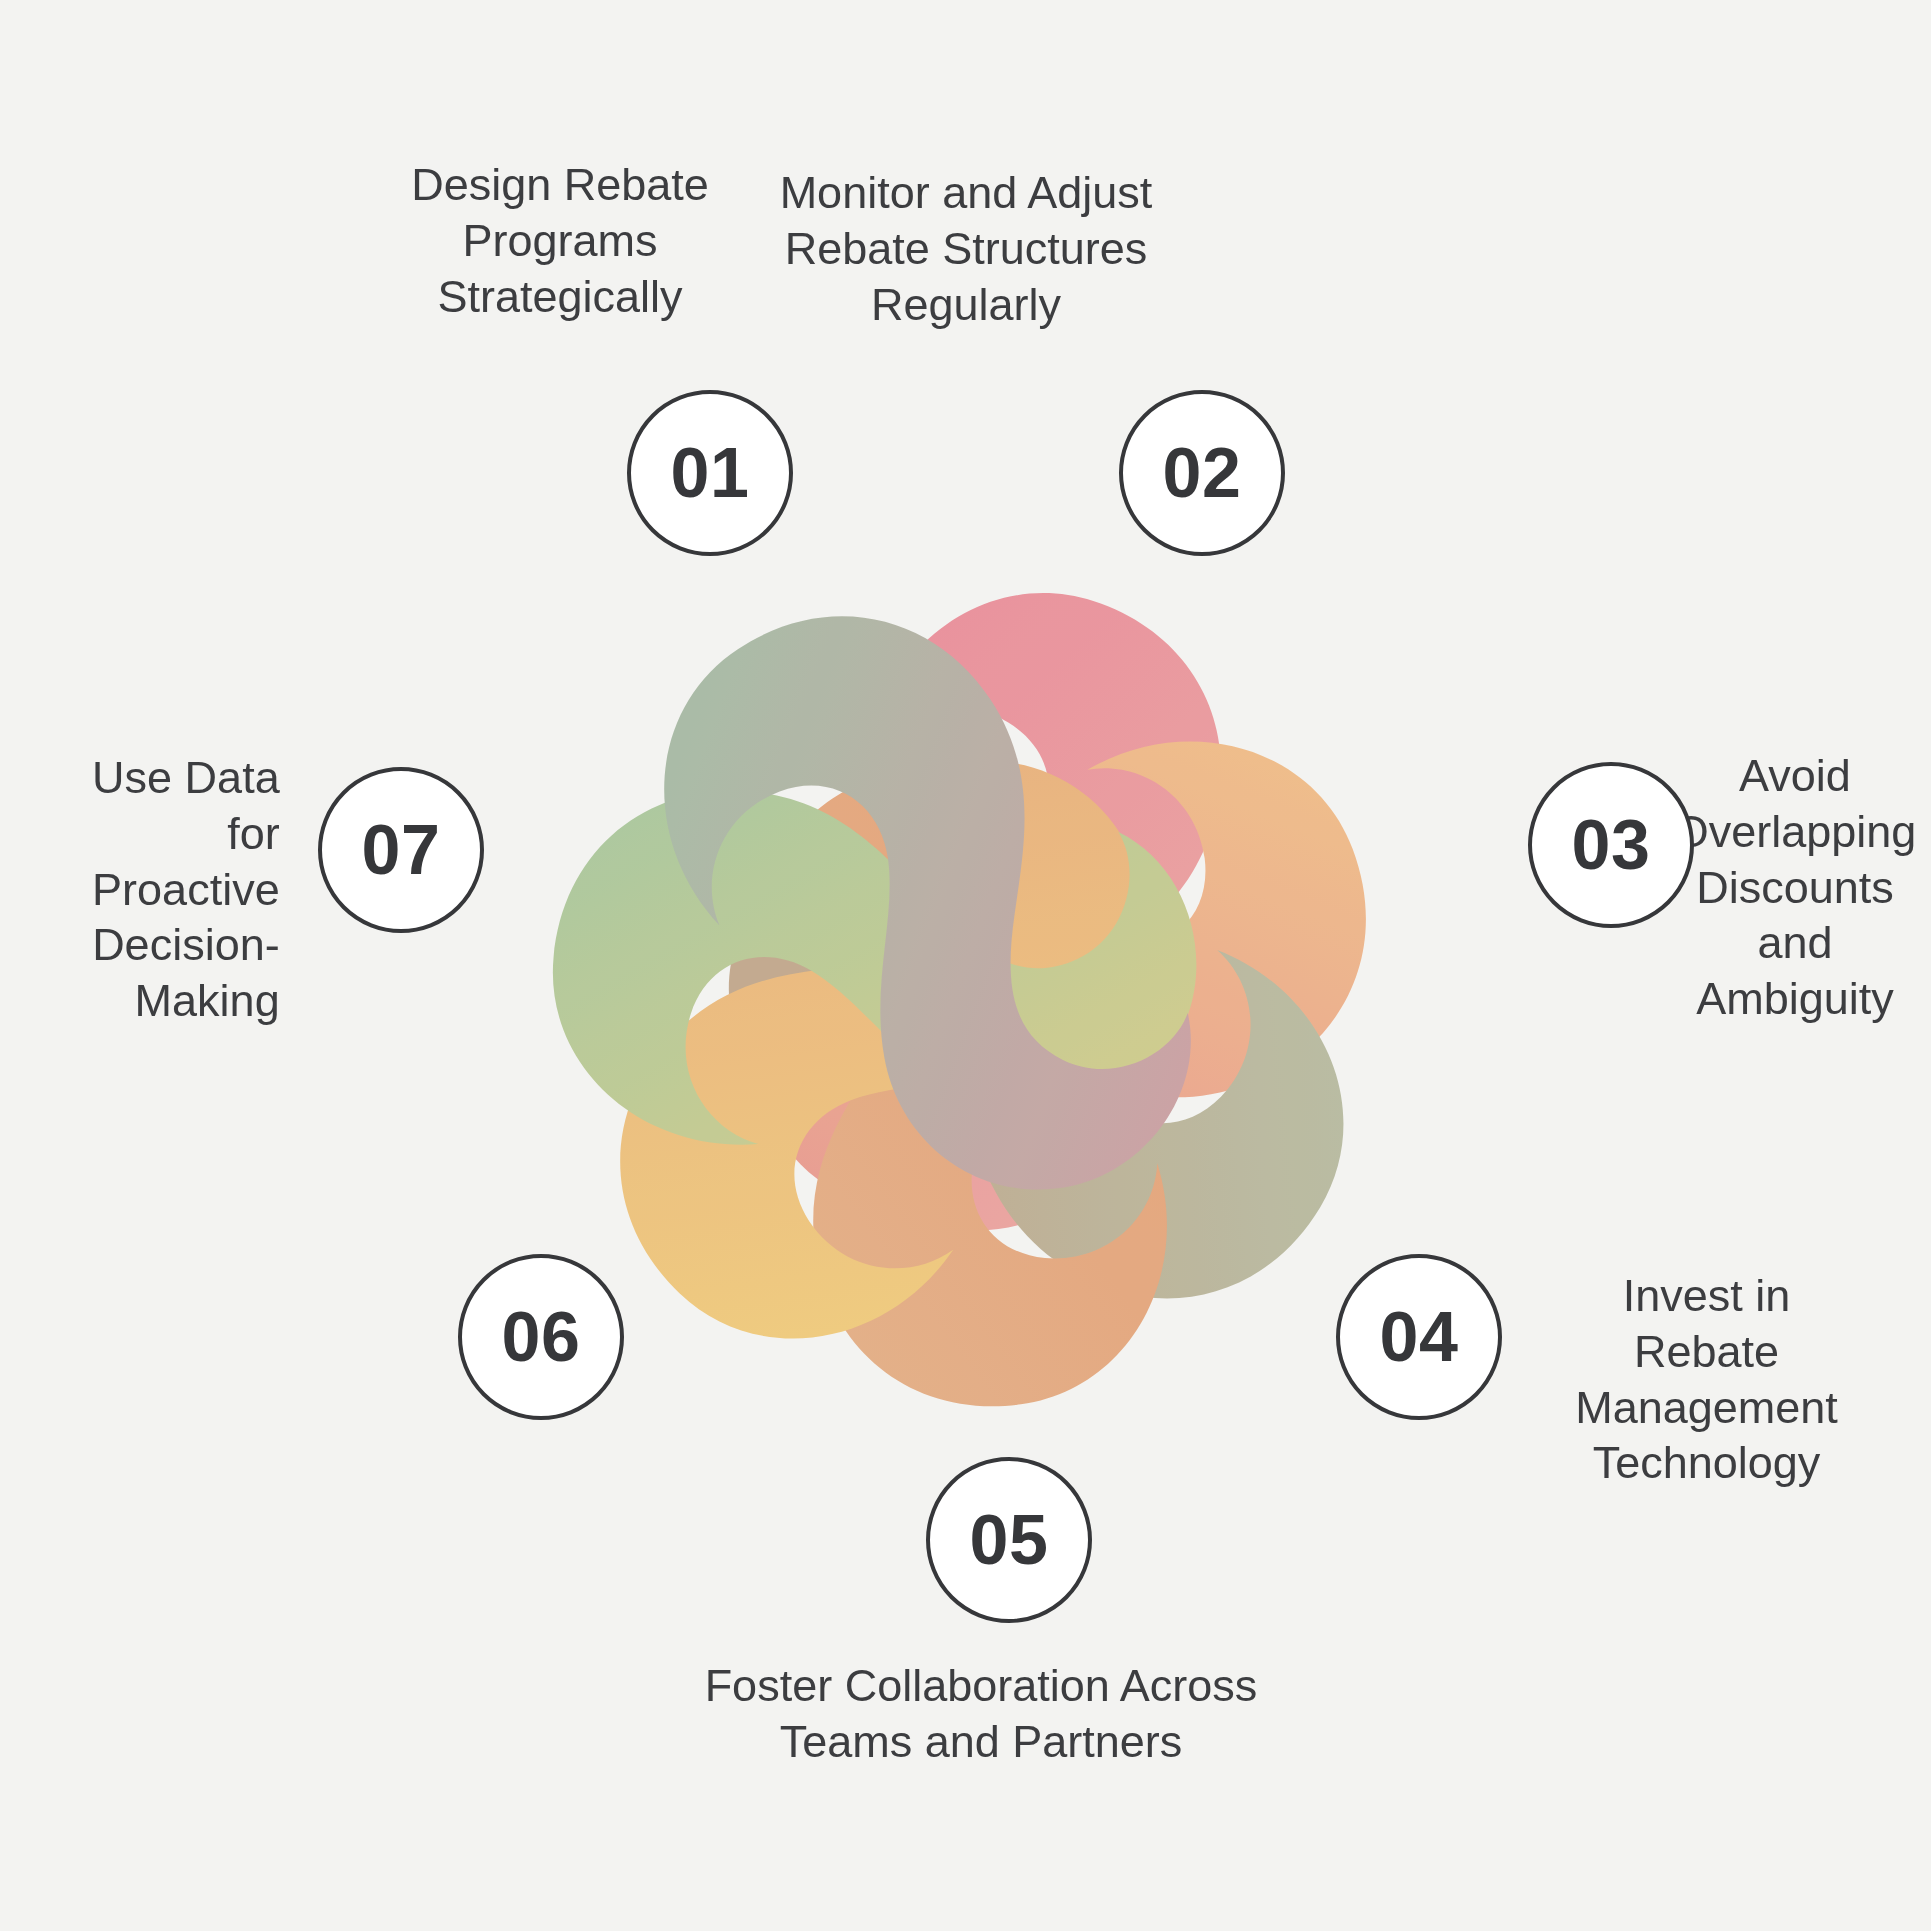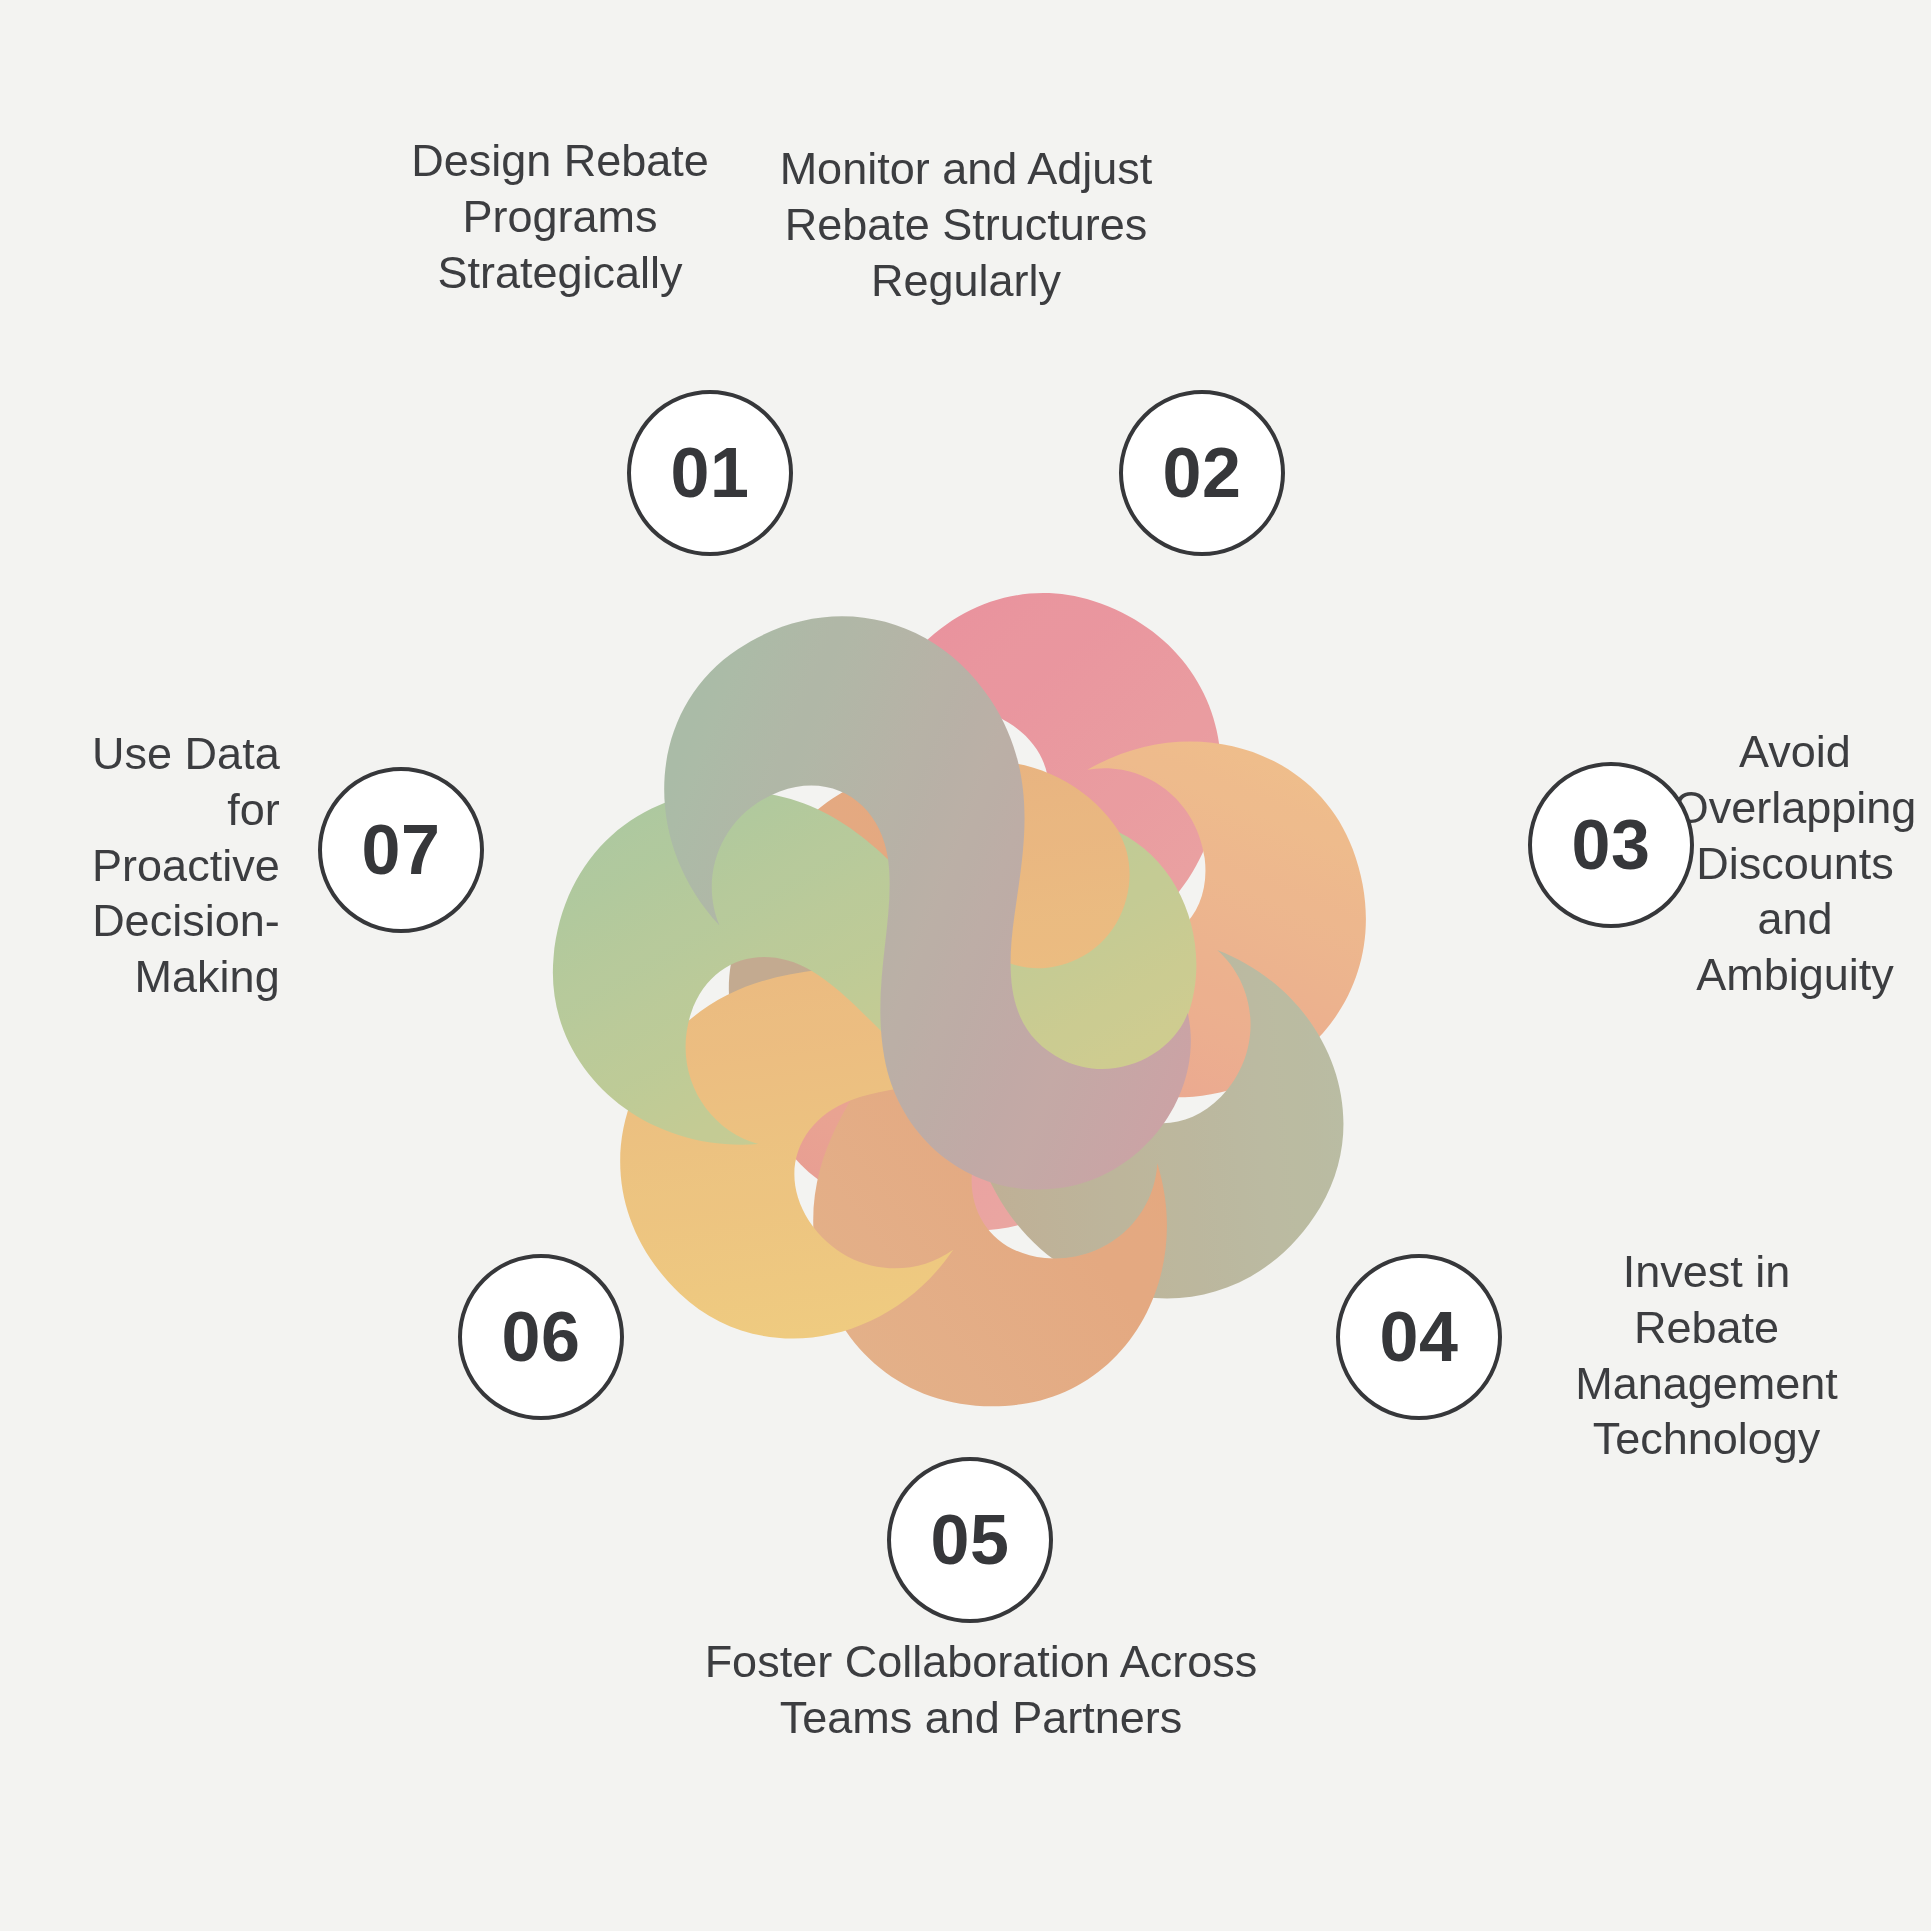--- a/index.html
+++ b/index.html
@@ -51,39 +51,40 @@
 
   
   .label {
     position: absolute;
     font-family: "Liberation Sans", sans-serif;
     font-size: 45px;
     line-height: 1.24;
     color: #3c3d40;
     z-index: 25;
     white-space: pre-line;
+    margin-top: 24px;
   }
   .label.al-center { text-align: center; }
   .label.al-left   { text-align: center; }
   .label.al-right  { text-align: right; }
 
   
   #label-01 { left: 386px;  top: 133px;  width: 348px; }
   #label-02 { left: 763px;  top: 141px;  width: 406px; }
   #label-03 { left: 1659px; top: 724px;  width: 272px; }
   #label-04 { left: 1547px; top: 1244px; width: 319px; }
   #label-05 { left: 624px;  top: 1634px; width: 714px; }
   #label-06 { left: 58px;   top: 1218px; width: 362px; }
   #label-07 { left: 9.7px;   top: 726px;  width: 270px; }
 
   #node-01 { left: 627px;  top: 390px; }
   #node-02 { left: 1119px; top: 390px; }
   #node-03 { left: 1528px; top: 762px; }
   #node-04 { left: 1336px; top: 1254px; }
-  #node-05 { left: 887px;  top: 1457px; justify-content: center; }
+  #node-05 { left: 926px;  top: 1457px; justify-content: center; }
   #node-06 { left: 458px;  top: 1254px; }
   #node-07 { left: 318px;  top: 767px; }
 </style>
 </head>
 <body>
 
 <div id="stage">
 
   <svg id="petal-svg" viewBox="0 0 2000 2000" aria-hidden="true">
     <defs>

